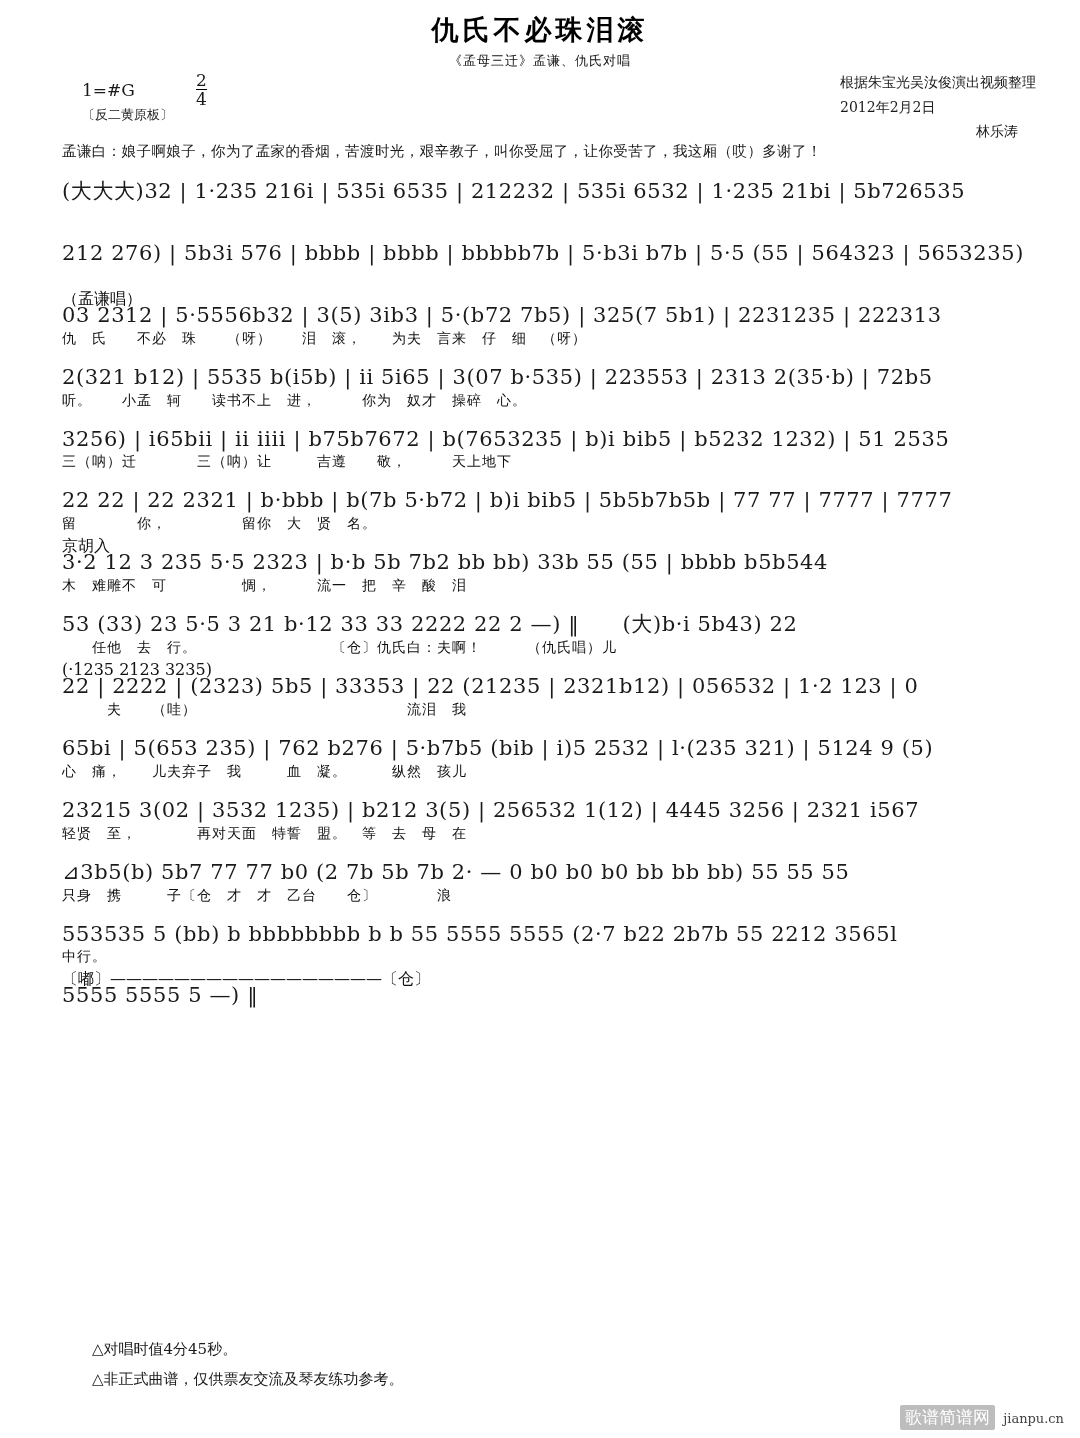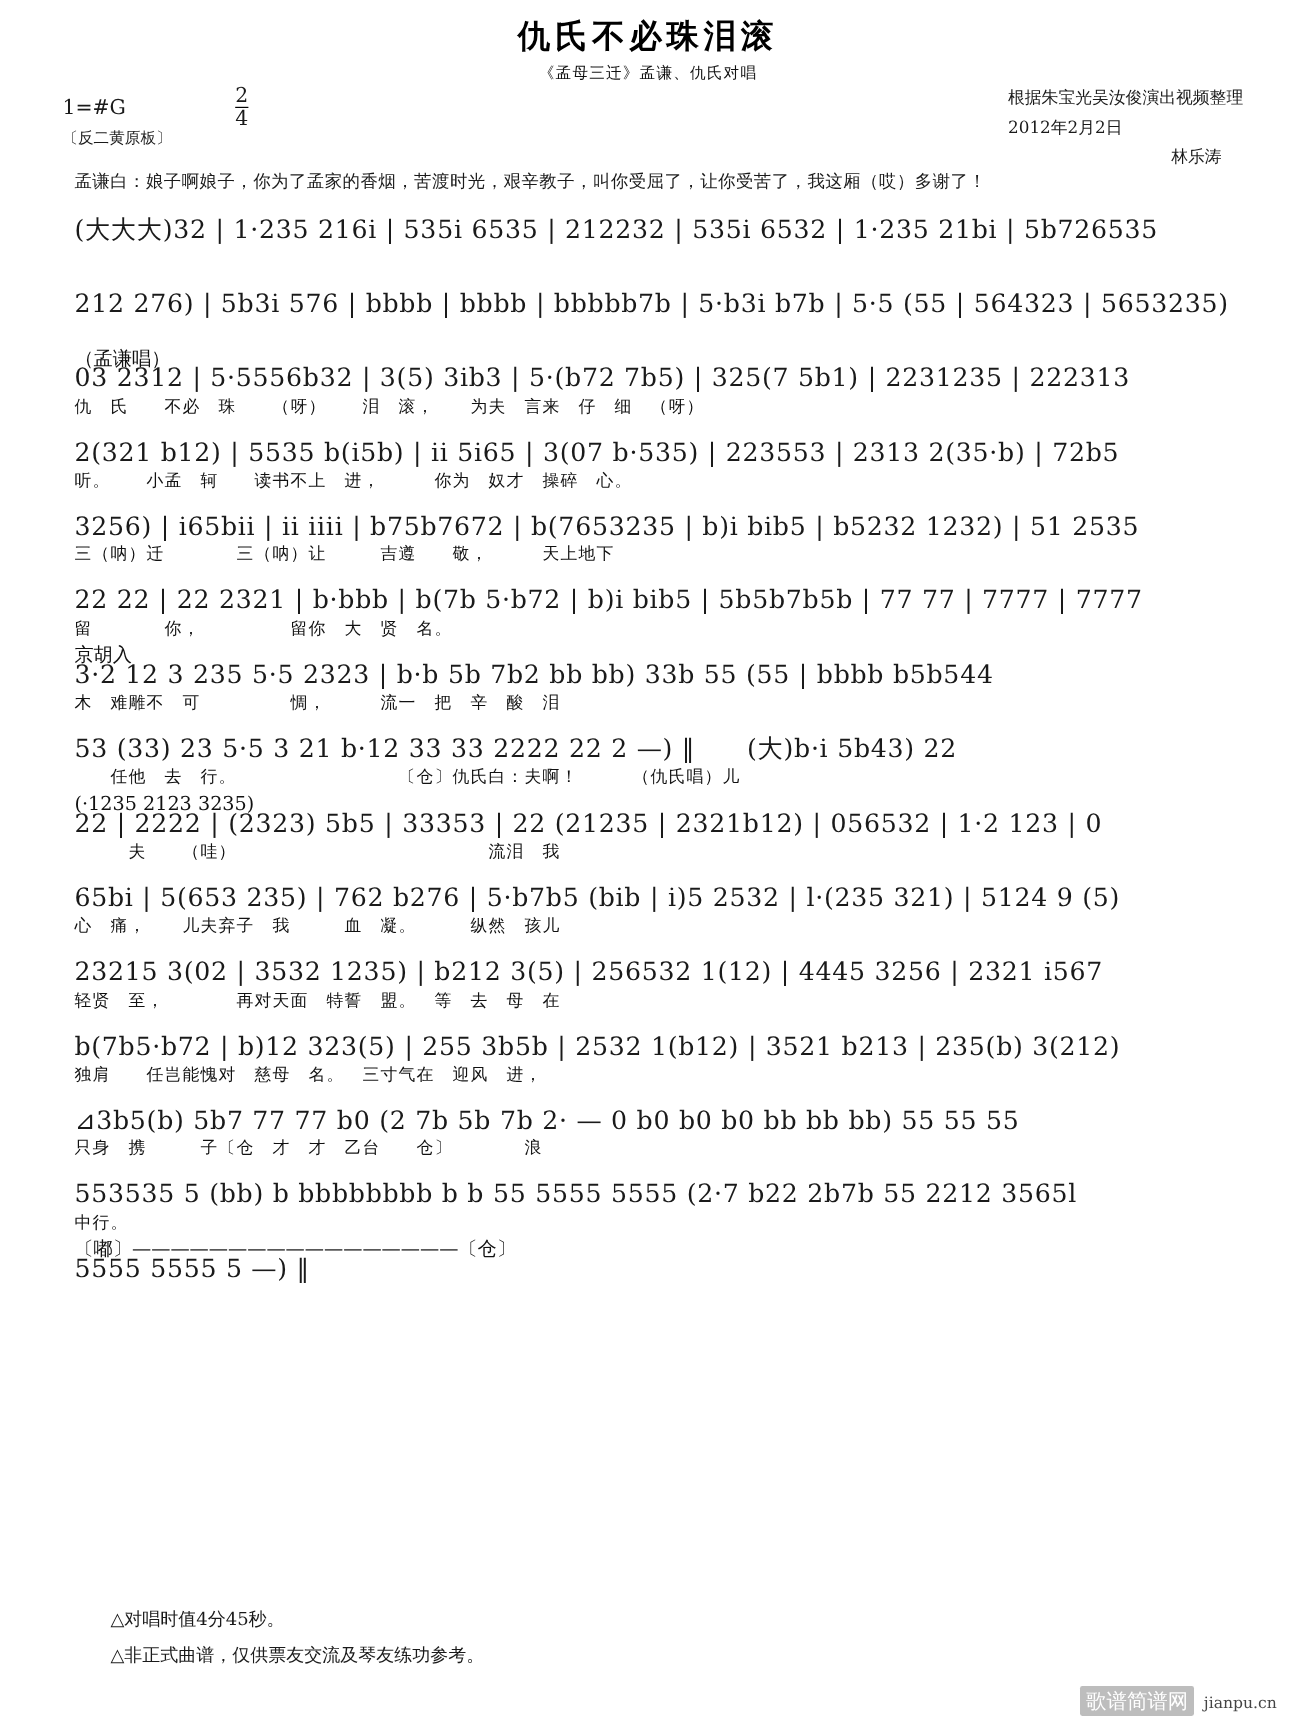--- a/index.html
+++ b/index.html
@@ -39,21 +39,21 @@
     margin-top: 4px;
     color: #111;
   }
 
   .head-row {
     position: relative;
     height: 66px;
   }
   .key-block {
     position: absolute;
-    left: 52px;
+    left: 82px;
     top: 10px;
     font-size: 17px;
     font-family: "DejaVu Serif", serif;
   }
   .key-line { white-space: nowrap; }
   .mode-line {
     font-size: 13px;
     margin-top: 6px;
   }
   .meter {
@@ -226,25 +226,20 @@
         <div class="notes">65bi | 5(653 235) | 762 b276 | 5·b7b5 (bib | i)5 2532 | l·(235 321) | 5124 9 (5)</div>
         <div class="lyrics">心　痛，　　儿夫弃子　我　　　血　凝。　　　纵然　孩儿</div>
       </div>
       <div class="mline">
         <div class="marks"></div>
         <div class="notes">23215 3(02 | 3532 1235) | b212 3(5) | 256532 1(12) | 4445 3256 | 2321 i567</div>
         <div class="lyrics">轻贤　至，　　　　再对天面　特誓　盟。　等　去　母　在</div>
       </div>
       <div class="mline">
         <div class="marks"></div>
-        <div class="notes">b(7b5·b72 | b)12 323(5) | 255 3b5b | 2532 1(b12) | 3521 b213 | 235(b) 3(212)</div>
-        <div class="lyrics">独肩　　任岂能愧对　慈母　名。　三寸气在　迎风　进，</div>
-      </div>
-      <div class="mline">
-        <div class="marks"></div>
         <div class="notes">⊿3b5(b) 5b7 77 77 b0 (2 7b 5b 7b 2· — 0 b0 b0 b0 bb bb bb) 55 55 55</div>
         <div class="lyrics">只身　携　　　子〔仓　才　才　乙台　　仓〕　　　　浪</div>
       </div>
       <div class="mline">
         <div class="marks"></div>
         <div class="notes">553535 5 (bb) b bbbbbbbb b b 55 5555 5555 (2·7 b22 2b7b 55 2212 3565l</div>
         <div class="lyrics">中行。</div>
       </div>
       <div class="mline">
         <div class="marks">〔嘟〕—————————————————〔仓〕</div>

